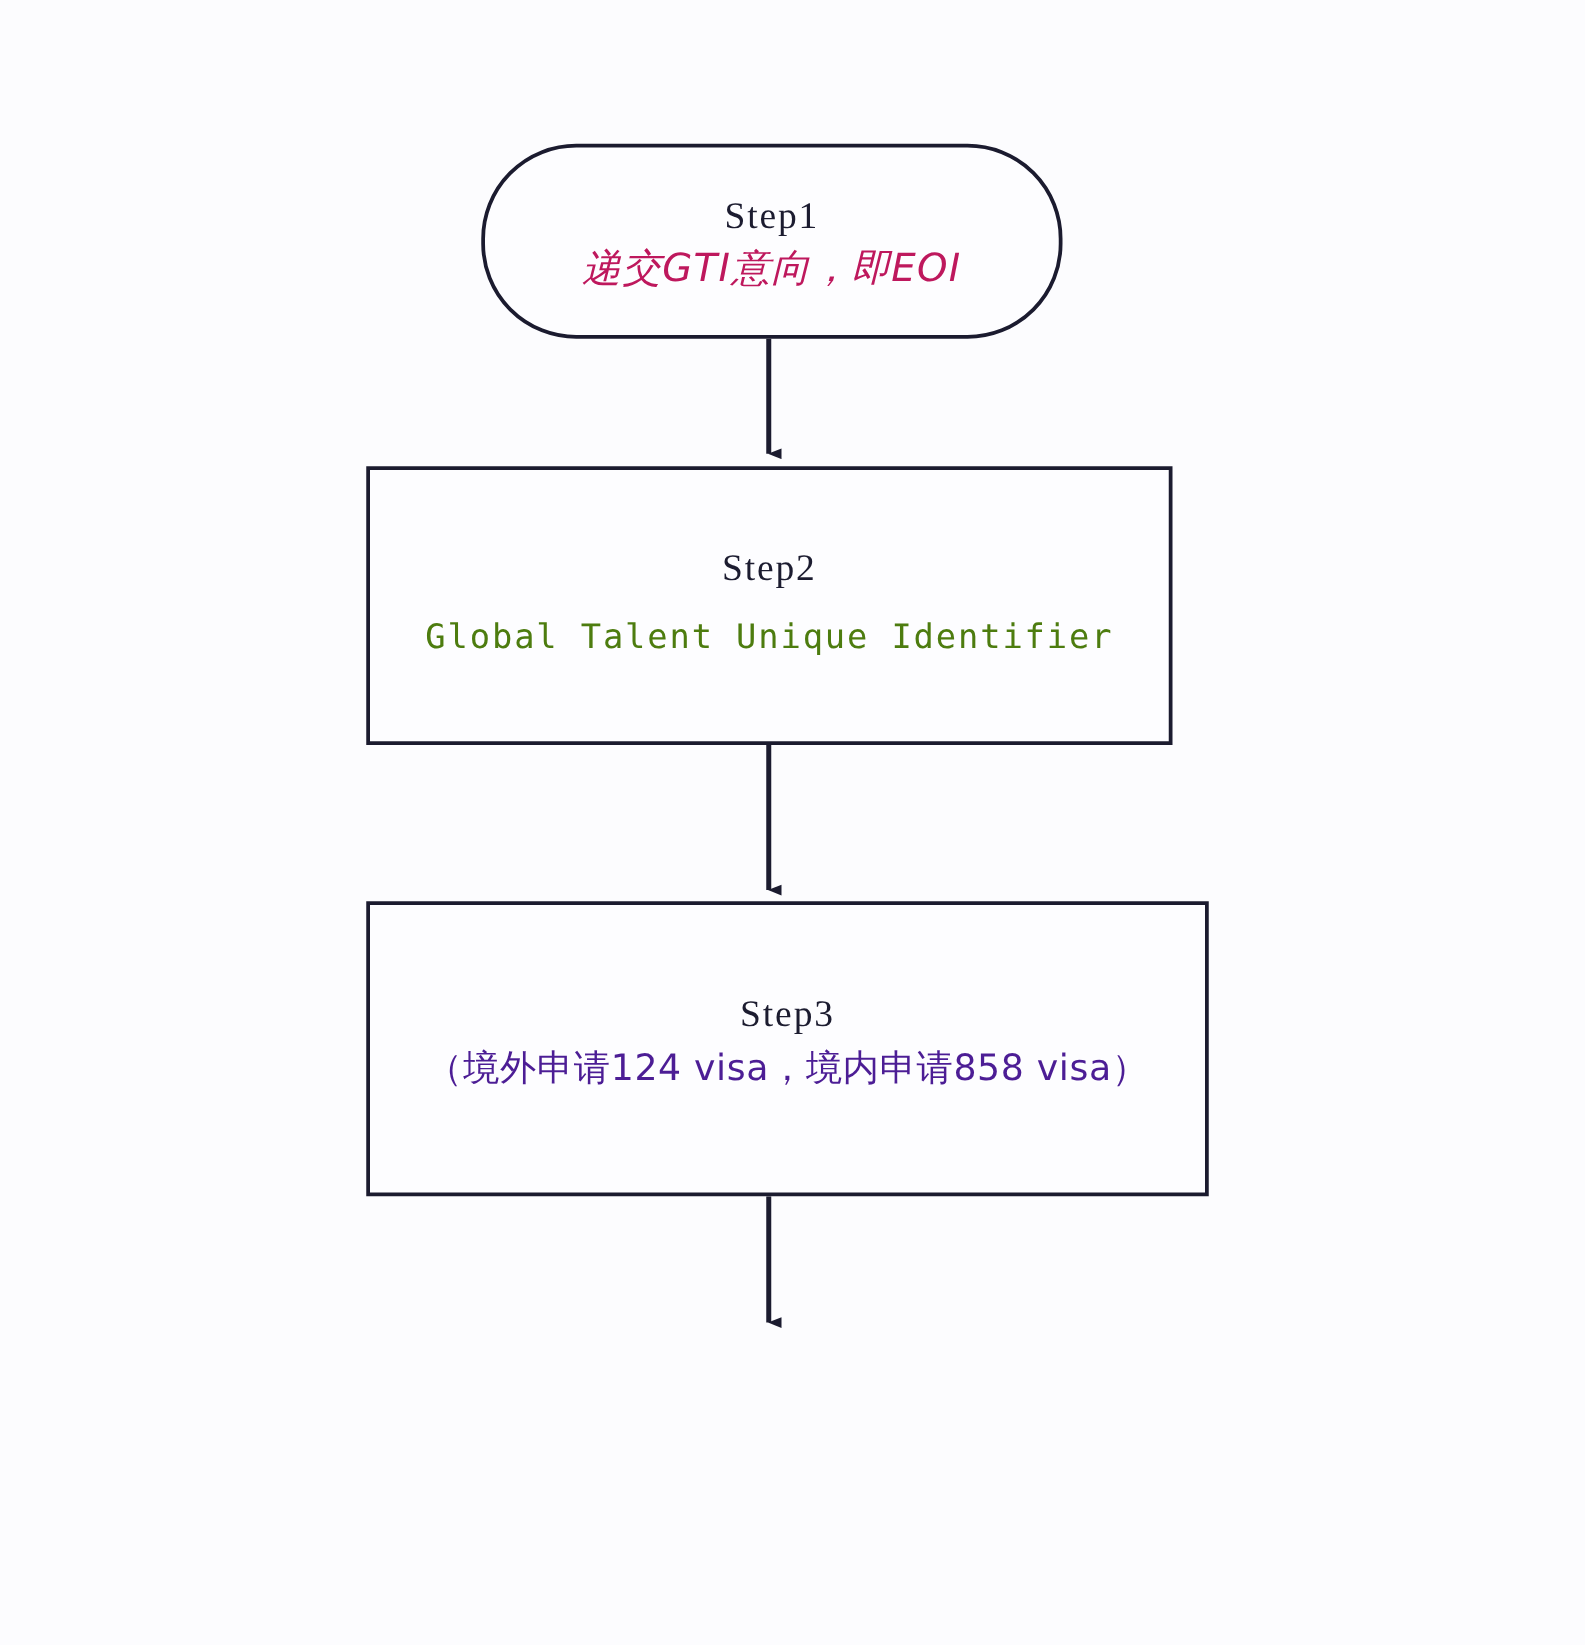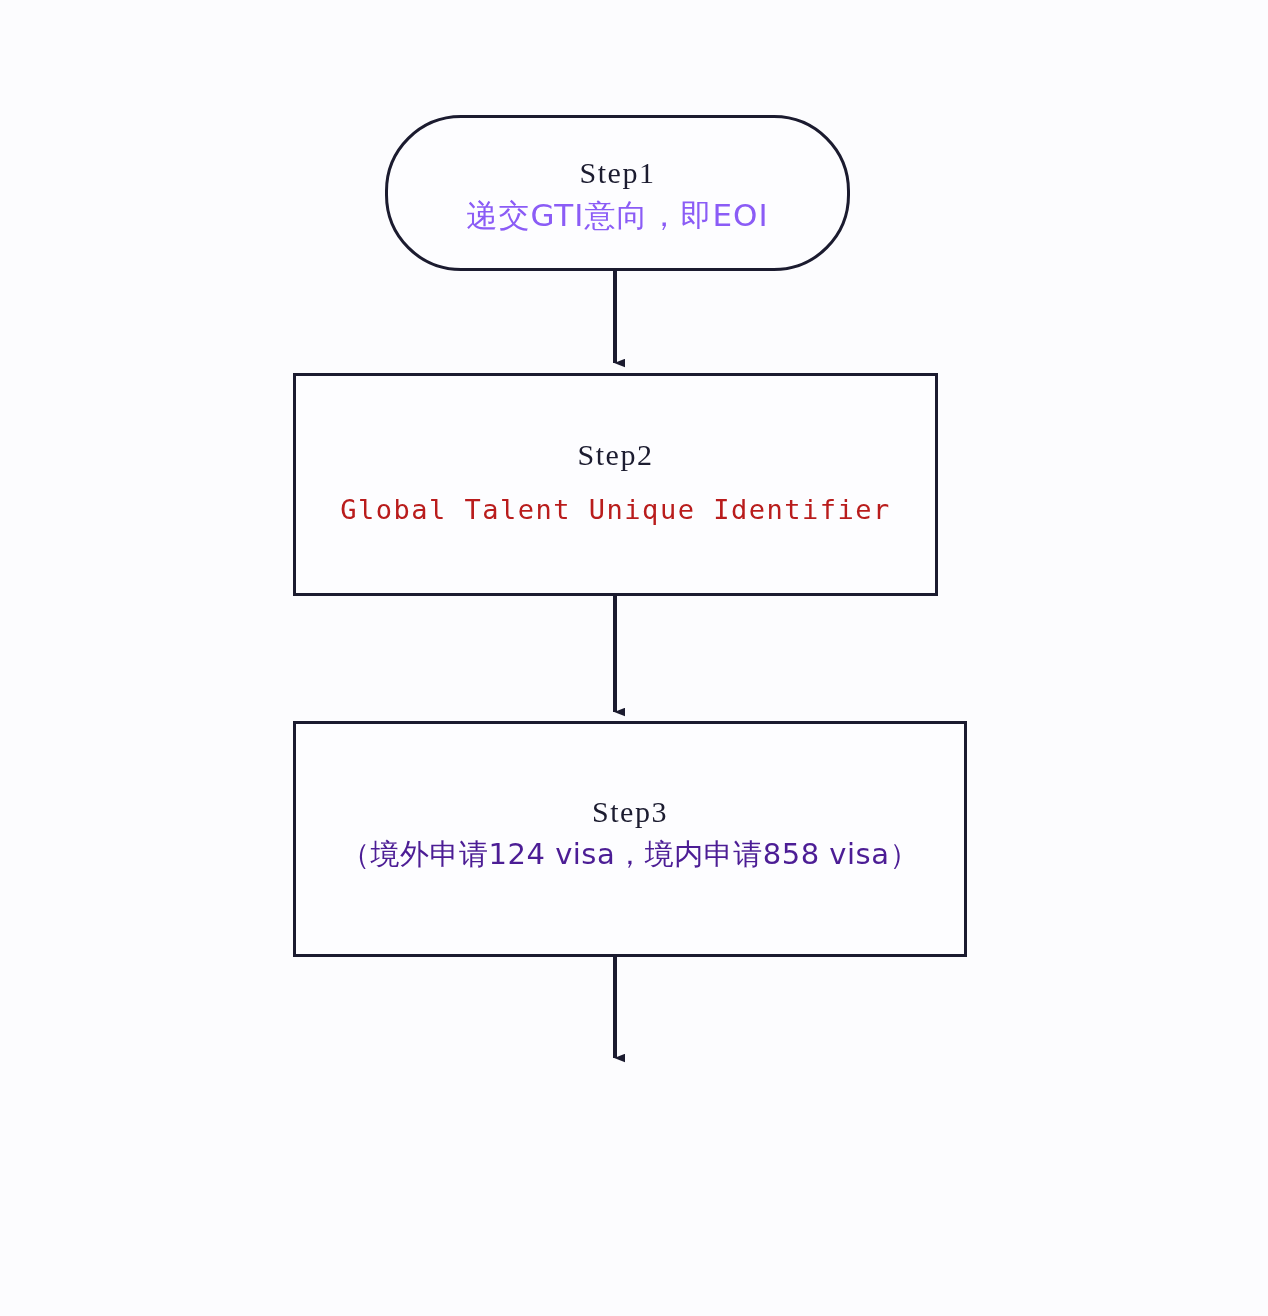--- a/index.html
+++ b/index.html
@@ -85,30 +85,31 @@
     font-size: 30px;
     letter-spacing: 1.5px;
     color: #1c1c30;
     white-space: nowrap;
   }
 
   .line-cn {
     font-family: "DejaVu Sans", "Liberation Sans", sans-serif;
     font-size: 31px;
     letter-spacing: 1px;
-    color: #8b5cf6;
+    color: #be185d;
     white-space: nowrap;
     margin-top: 2px;
+    font-style: italic;
   }
 
   .line-en {
     font-family: "DejaVu Sans Mono", "Liberation Mono", monospace;
     font-size: 27px;
     letter-spacing: 1.5px;
-    color: #b91c1c;
+    color: #4d7c0f;
     white-space: nowrap;
     margin-top: 16px;
   }
 
   .line-mixed {
     font-family: "DejaVu Sans", "Liberation Sans", sans-serif;
     font-size: 29px;
     letter-spacing: 0.5px;
     color: #4c1d95;
     white-space: nowrap;

